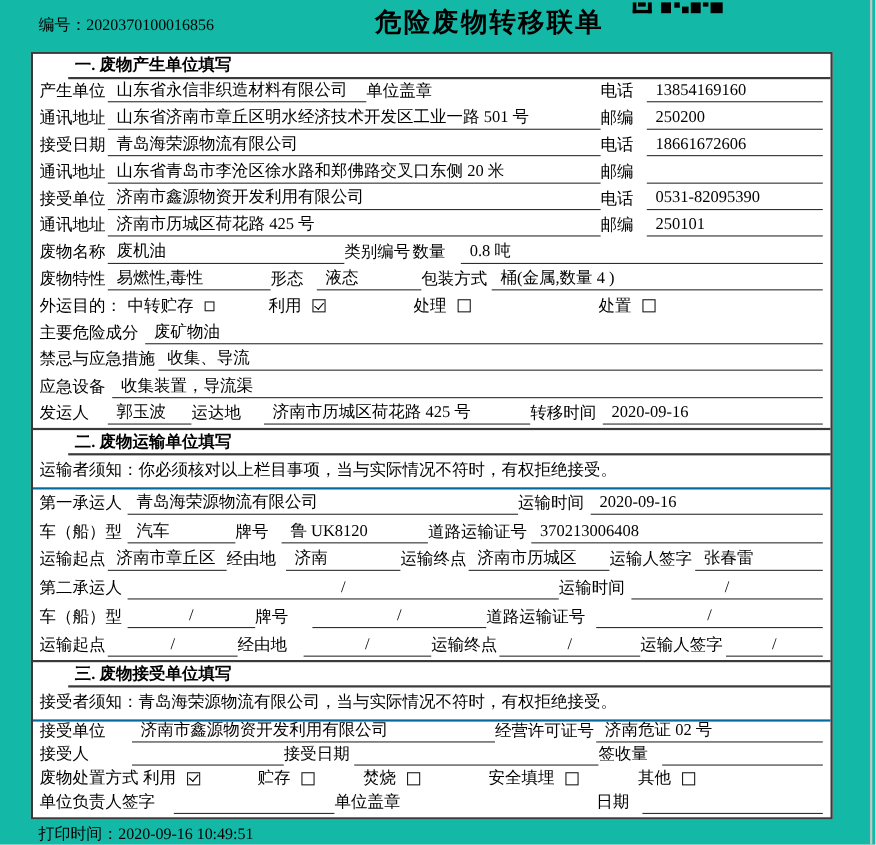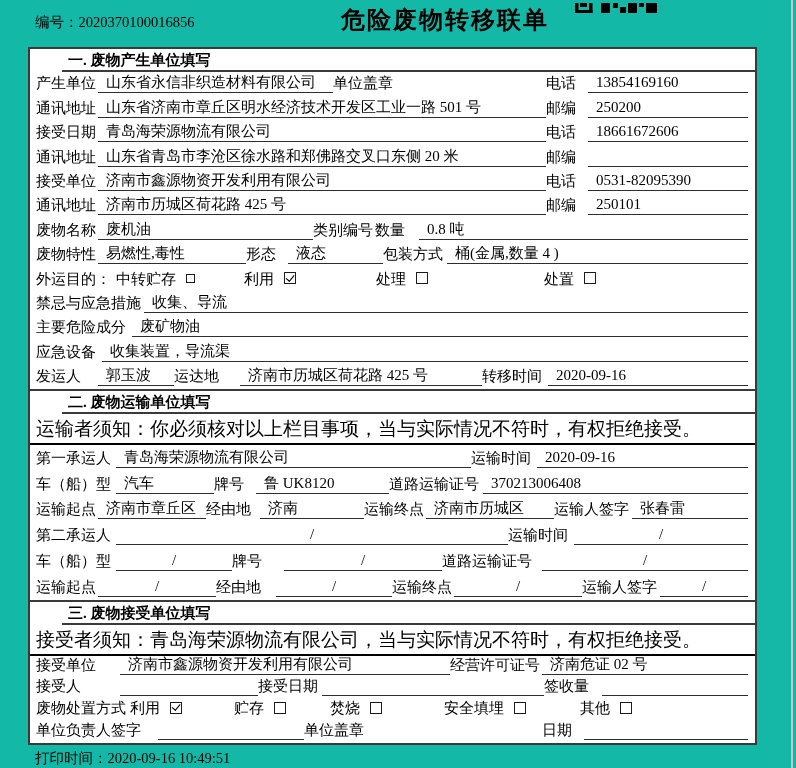--- a/index.html
+++ b/index.html
@@ -8,22 +8,22 @@
   .page-edge{position:absolute;top:0;left:791px;width:2px;height:768px;background:#c8c8c8;}
   .serial{position:absolute;left:35px;top:13px;font-size:14.5px;white-space:pre;}
   .doc-title{position:absolute;left:445px;top:4px;transform:translateX(-50%);
              font-size:24px;font-weight:bold;letter-spacing:2px;white-space:nowrap;}
   .qr{position:absolute;left:575px;top:0;}
   .formbox{position:absolute;left:28px;top:47px;width:729px;height:698px;
            border:2px solid #3a3a3a;box-sizing:border-box;background:#fff;}
   .sec + .sec{border-top:2px solid #3a3a3a;}
   .sec-title{font-weight:bold;font-size:15px;line-height:16px;padding:3px 6px 2px;
              border-bottom:2px solid #3a3a3a;margin-left:32px;}
-  .sec-note{font-size:19px;line-height:29px;height:29px;padding:0 6px;
-            border-bottom:2px solid #000000;box-sizing:content-box;white-space:nowrap;overflow:hidden;}
+  .sec-note{font-size:15px;line-height:29px;height:29px;padding:0 6px;
+            border-bottom:2px solid #0369a1;box-sizing:content-box;white-space:nowrap;overflow:hidden;}
   .frow{display:flex;align-items:flex-end;padding:0 4px 3px 6px;box-sizing:border-box;overflow:hidden;}
   .s1 .frow{height:24.4px;}
   .s2 .frow{height:25.8px;}
   .s3 .frow{height:21.8px;}
   .lbl{flex:none;font-size:15px;line-height:19px;white-space:pre;overflow:hidden;}
   .fld{flex:none;font-size:15px;line-height:19px;border-bottom:1.6px solid #2e2e2e;
        padding:0 2px 0 8px;white-space:pre;overflow:hidden;box-sizing:border-box;}
   .fld.grow{flex:1 1 auto;margin-right:3px;}
   .fld.center{text-align:center;padding-left:2px;}
   .chk{flex:none;display:flex;align-items:center;font-size:15px;line-height:19px;overflow:hidden;}
@@ -130,26 +130,26 @@
           <span class="chk" style="width: 168px;">
             <span class="chk-lbl">处理</span>
             <span class="box"></span>
           </span>
           <span class="chk grow">
             <span class="chk-lbl">处置</span>
             <span class="box"></span>
           </span>
         </div>
         <div class="frow">
+          <span class="lbl" style="width: 96px;">主要危险成分</span>
+          <span class="fld grow">废矿物油</span>
+        </div>
+        <div class="frow">
           <span class="lbl" style="width: 108px;">禁忌与应急措施</span>
           <span class="fld grow">收集、导流</span>
-        </div>
-        <div class="frow">
-          <span class="lbl" style="width: 96px;">主要危险成分</span>
-          <span class="fld grow">废矿物油</span>
         </div>
         <div class="frow">
           <span class="lbl" style="width: 66px;">应急设备</span>
           <span class="fld grow">收集装置，导流渠</span>
         </div>
         <div class="frow">
           <span class="lbl" style="width: 62px;">发运人</span>
           <span class="fld" style="width: 76px;">郭玉波</span>
           <span class="lbl" style="width: 66px;">运达地</span>
           <span class="fld" style="width: 242px;">济南市历城区荷花路 425 号</span>

